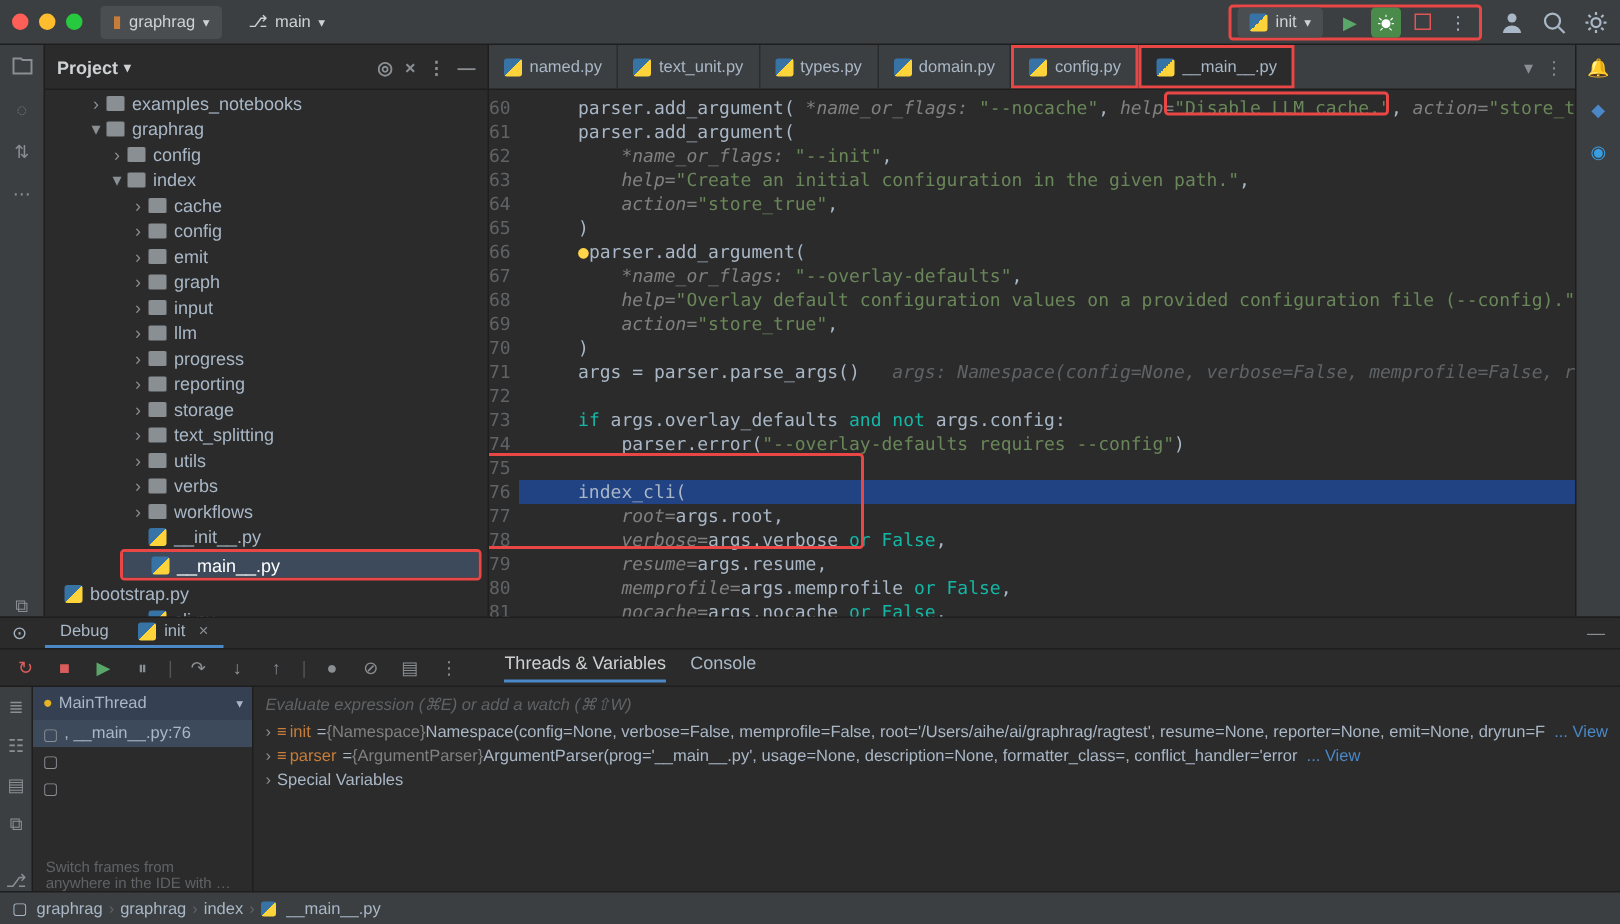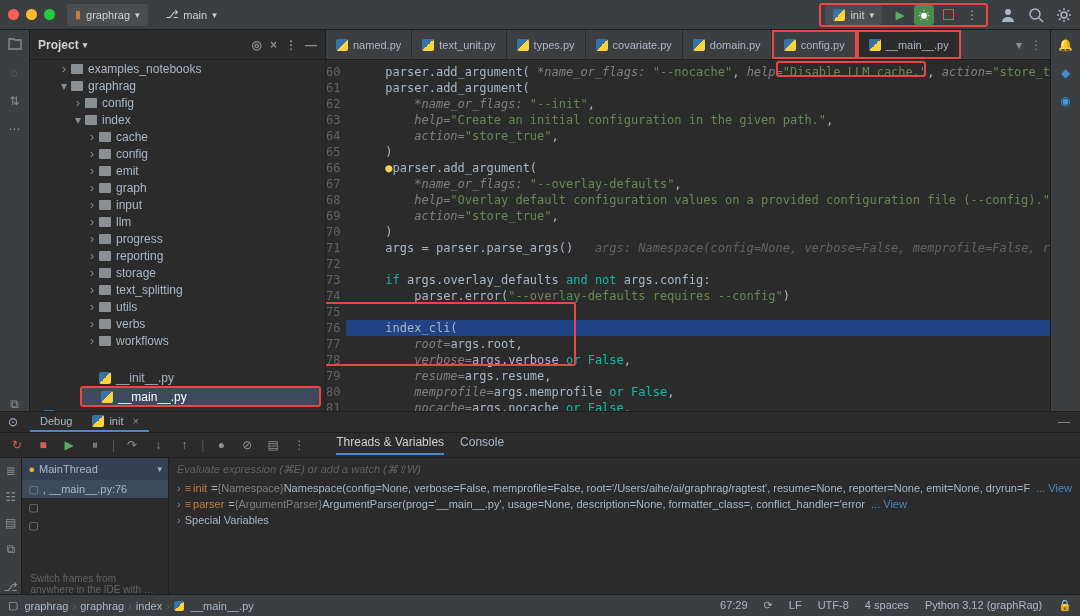--- a/index.html
+++ b/index.html
@@ -298,21 +298,21 @@
           </span>
           <span>verbs</span>
         </div>
         <div class="node" style="padding-left: 56px;">
           <span class="tw">›</span>
           <span class="ic">
             <div class="foldericon"></div>
           </span>
           <span>workflows</span>
         </div>
-        <div class="node" style="padding-left: 56px; margin-top: 20px;">
+        <div class="node" style="padding-left: 56px;">
           <span class="tw"></span>
           <span class="ic">
             <div class="pyicon"></div>
           </span>
           <span>__init__.py</span>
         </div>
         <div class="redframe" style="margin: 0px 4px 0px 50px;">
           <div class="node sel" style="padding-left: 6px;">
             <span class="tw"></span>
             <span class="ic">
@@ -344,24 +344,20 @@
           <span class="pyicon"></span>
           <span>named.py</span>
         </div>
         <div class="tab">
           <span class="pyicon"></span>
           <span>text_unit.py</span>
         </div>
         <div class="tab">
           <span class="pyicon"></span>
           <span>types.py</span>
-        </div>
-        <div class="tab">
-          <span class="pyicon"></span>
-          <span>covariate.py</span>
         </div>
         <div class="tab">
           <span class="pyicon"></span>
           <span>domain.py</span>
         </div>
         <div class="tab boxed">
           <span class="pyicon"></span>
           <span>config.py</span>
         </div>
         <div class="tab active boxed">
@@ -516,22 +512,13 @@
   <div class="crumbs" id="crumbs">
       <span>graphrag</span>
       <span style="color: rgb(96, 99, 102);">›</span>
       <span>graphrag</span>
       <span style="color: rgb(96, 99, 102);">›</span>
       <span>index</span>
       <span style="color: rgb(96, 99, 102);">›</span>
       <span class="pyicon" style="display: inline-block; width: 10px; height: 10px; margin-right: 3px;"></span>
       <span>__main__.py</span>
     </div>
-  <div class="right">
-    <span>67:29</span>
-    <span>⟳</span>
-    <span>LF</span>
-    <span>UTF-8</span>
-    <span>4 spaces</span>
-    <span>Python 3.12 (graphRag)</span>
-    <span>🔒</span>
-  </div>
 </div>
 
 </body></html>

